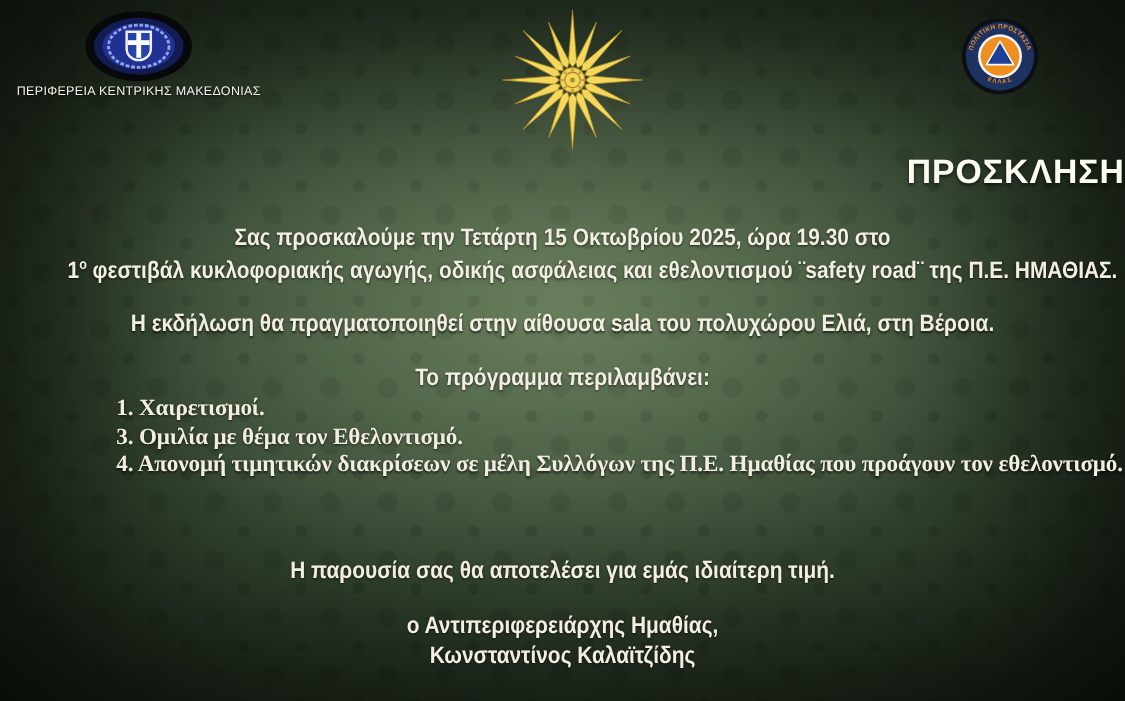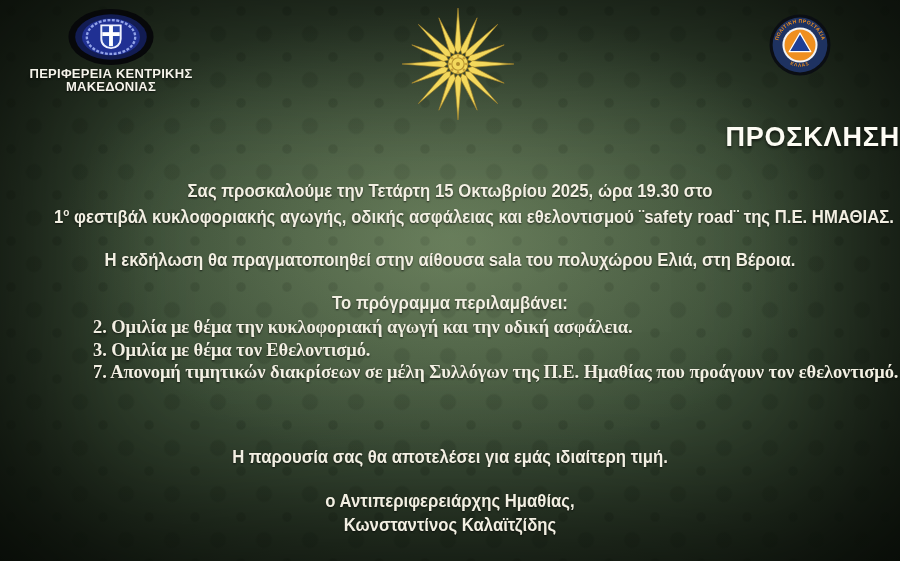--- a/index.html
+++ b/index.html
@@ -12,21 +12,21 @@
     background-image:
       radial-gradient(ellipse 540px 320px at 50% 42%, rgba(140,164,120,0.35), rgba(140,164,120,0) 72%),
       radial-gradient(circle at 11px 11px, rgba(18,28,16,0.20) 4px, rgba(18,28,16,0) 5.5px),
       radial-gradient(circle at 34px 34px, rgba(18,28,16,0.16) 7px, rgba(18,28,16,0) 9px),
       radial-gradient(ellipse at 50% 45%, rgba(88,108,78,0.95) 0%, rgba(58,76,54,0.95) 48%, rgba(18,26,16,0.98) 100%);
     background-size:auto,46px 46px,46px 46px,100% 100%;
     box-shadow:inset 0 0 150px 50px rgba(0,0,0,0.55);
   }
   .org-block{position:absolute;left:10px;top:7px;width:202px;text-align:center;}
   .org-emblem{display:block;margin:0 auto;}
-  .org-line{color:#f5f3ea;font-weight:bold;font-size:13px;line-height:13px;letter-spacing:.25px;
+  .org-line{color:#f5f3ea;font-weight:normal;font-size:10px;line-height:13px;letter-spacing:.25px;
             text-shadow:0 1px 2px rgba(0,0,0,.7);}
   .sun{position:absolute;left:398px;top:5px;}
   .badge{position:absolute;left:769px;top:14px;}
   .title{
     position:absolute;left:0;right:0;top:122px;margin:0;text-align:right;
     color:#fdfcf4;font-size:27px;font-weight:bold;letter-spacing:.8px;
     text-shadow:0 2px 3px rgba(0,0,0,.6);
   }
   .line{
     position:absolute;left:0;right:0;margin:0;text-align:center;
@@ -124,22 +124,22 @@
 
   <h1 class="title">ΠΡΟΣΚΛΗΣΗ</h1>
 
   <p class="line l1">Σας προσκαλούμε την Τετάρτη 15 Οκτωβρίου 2025, ώρα 19.30 στο</p>
   <p class="line l2"><span>1</span><sup>ο</sup><span> φεστιβάλ  κυκλοφοριακής αγωγής, οδικής ασφάλειας και εθελοντισμού ¨safety road¨ της Π.Ε. ΗΜΑΘΙΑΣ.</span></p>
 
   <p class="line venue">Η εκδήλωση θα πραγματοποιηθεί στην αίθουσα sala του πολυχώρου Ελιά, στη Βέροια.</p>
   <p class="line program-heading">Το πρόγραμμα περιλαμβάνει:</p>
 
   <ul class="program-list">
-    <li>2. Ομιλία με θέμα την κυκλοφοριακή αγωγή και την οδική ασφάλεια.</li>
+    <li>1. Χαιρετισμοί.</li>
     <li>3. Ομιλία με θέμα τον Εθελοντισμό.</li>
-    <li>7. Απονομή τιμητικών διακρίσεων σε μέλη Συλλόγων της Π.Ε. Ημαθίας που προάγουν τον εθελοντισμό.</li>
+    <li>4. Απονομή τιμητικών διακρίσεων σε μέλη Συλλόγων της Π.Ε. Ημαθίας που προάγουν τον εθελοντισμό.</li>
   </ul>
 
   <p class="line closing">Η παρουσία σας θα αποτελέσει για εμάς ιδιαίτερη τιμή.</p>
   <p class="line sig-role">ο Αντιπεριφερειάρχης Ημαθίας,</p>
   <p class="line sig-name">Κωνσταντίνος Καλαϊτζίδης</p>
 
 </div>
 
 </body></html>

